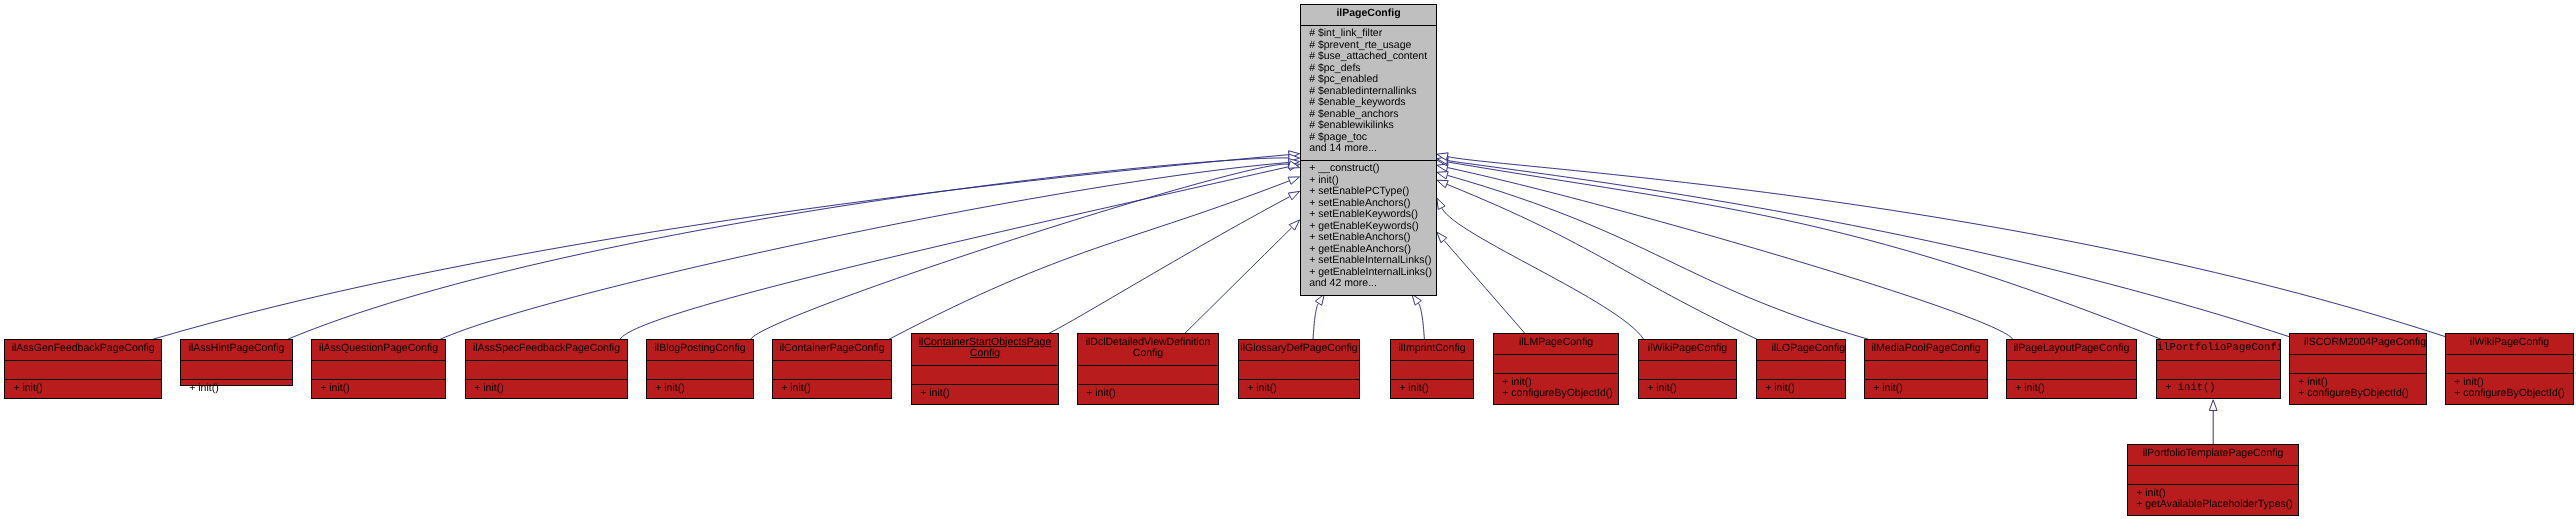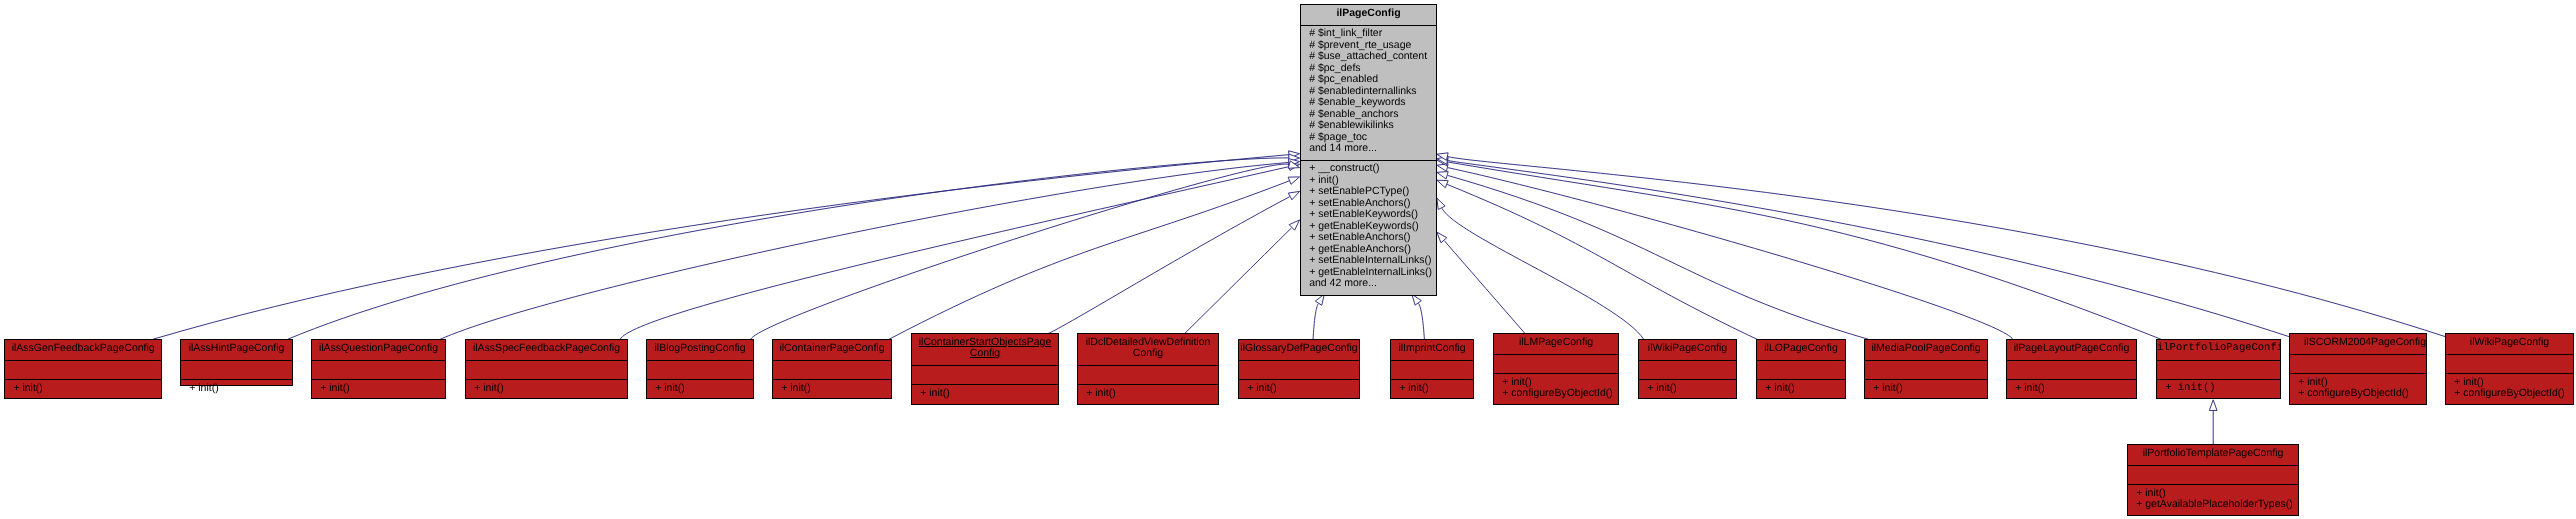--- a/index.html
+++ b/index.html
@@ -200,21 +200,21 @@
       <div class="node" style="left: 1638px; top: 339px; width: 99px; height: 60px; border-width: 1px;">
         <div class="sec sec-title" style="height: 19.5px; padding-top: 2.8px;">
           <span class="ln">ilWikiPageConfig</span>
         </div>
         <div class="sec sec-attrs" style="height: 19.4px; padding-top: 2.8px;"></div>
         <div class="sec sec-meth" style="height: 19.6px; padding-top: 2.8px;">
           <span class="ln">+ init()</span>
         </div>
       </div>
       <div class="node" style="left: 1756px; top: 339px; width: 90px; height: 60px; border-width: 1px;">
-        <div class="sec sec-title" style="height: 19.5px; padding-top: 2.8px;">
+        <div class="sec sec-title" style="height: 19.5px; padding-top: 2.8px; text-align: right;">
           <span class="ln">ilLOPageConfig</span>
         </div>
         <div class="sec sec-attrs" style="height: 19.4px; padding-top: 2.8px;"></div>
         <div class="sec sec-meth" style="height: 19.6px; padding-top: 2.8px;">
           <span class="ln">+ init()</span>
         </div>
       </div>
       <div class="node" style="left: 1864px; top: 339px; width: 124px; height: 60px; border-width: 1px;">
         <div class="sec sec-title" style="height: 19.5px; padding-top: 2.8px;">
           <span class="ln">ilMediaPoolPageConfig</span>

